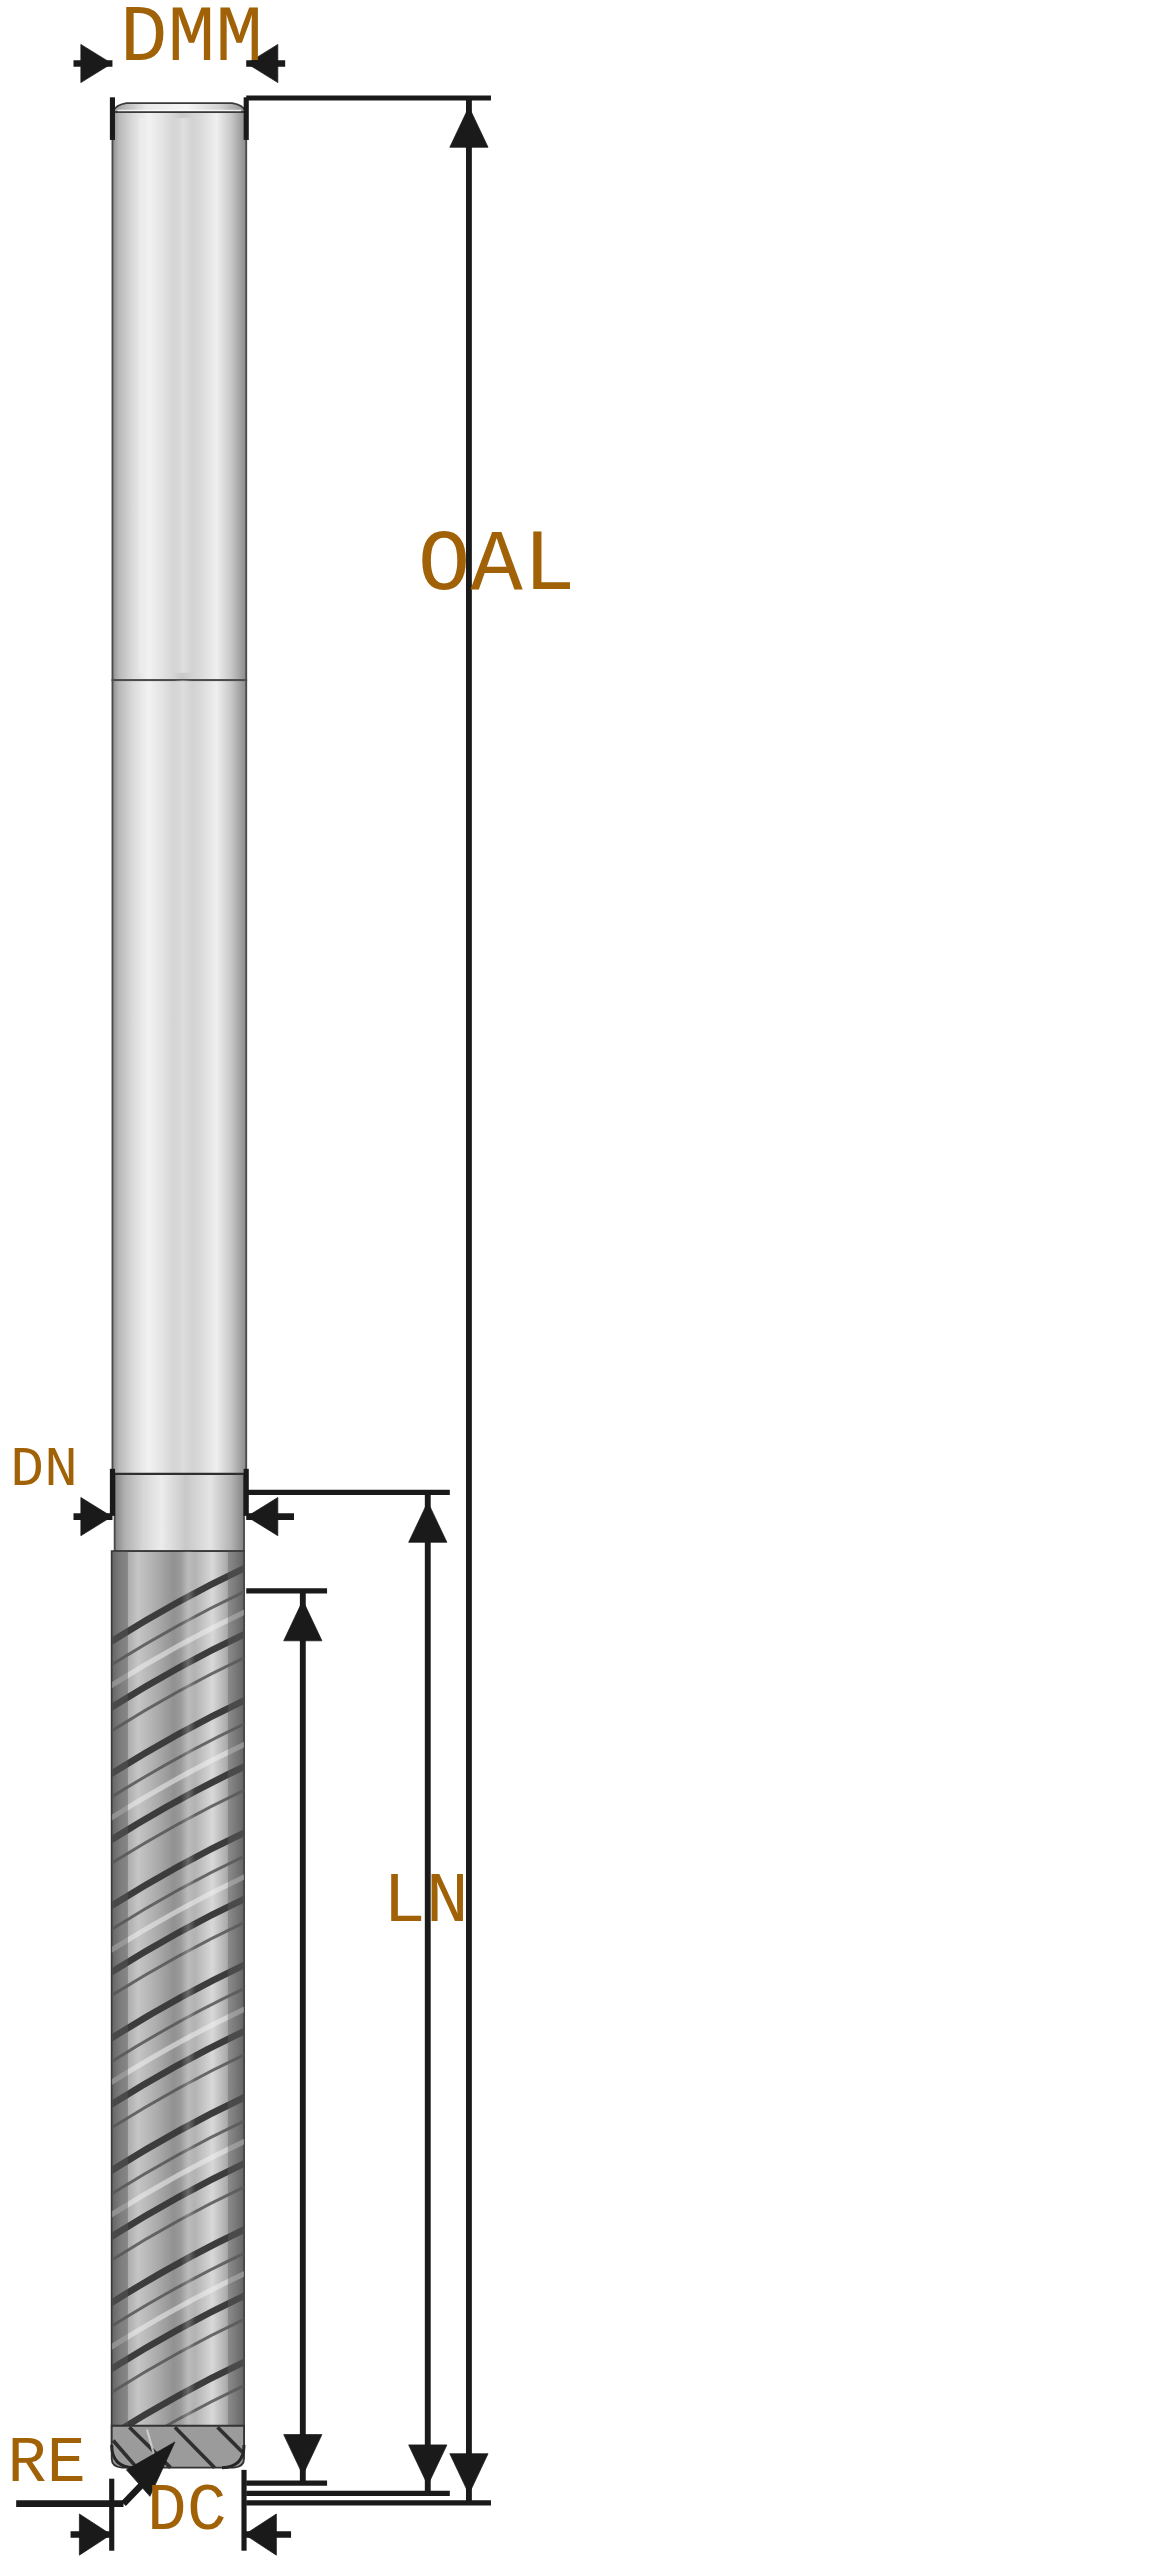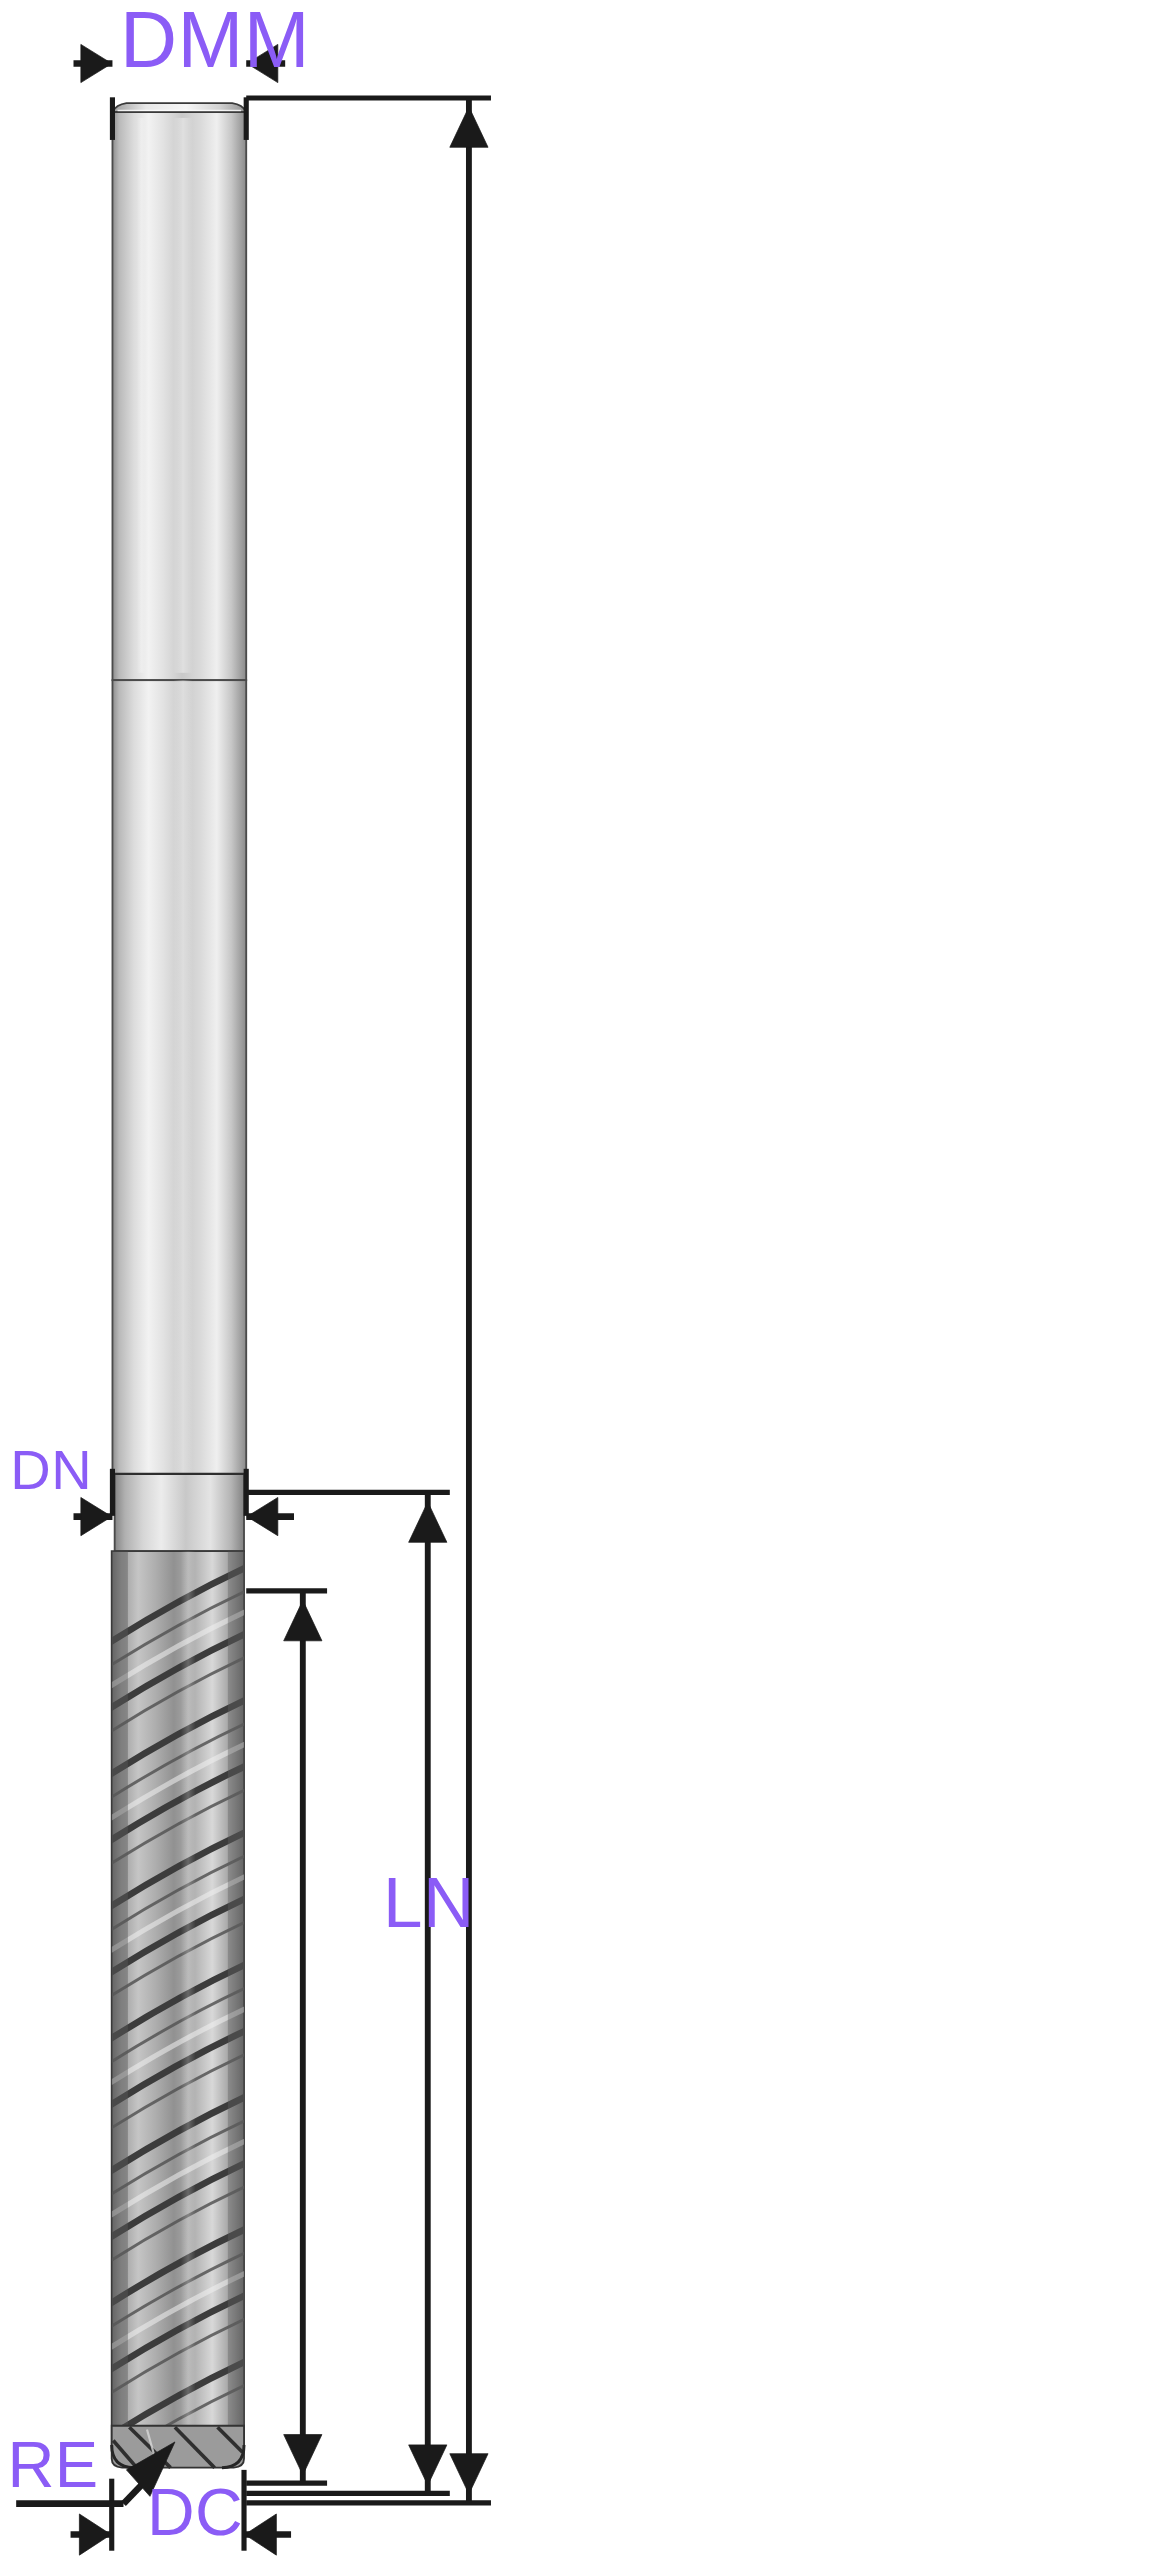--- a/index.html
+++ b/index.html
@@ -15,22 +15,22 @@
     overflow: hidden;
   }
   #drawing {
     position: absolute;
     inset: 0;
     width: 1151px;
     height: 2576px;
   }
   .dim-label {
     position: absolute;
-    color: #8b5cf6;
-    font-family: Liberation Sans, sans-serif;
+    color: #a16207;
+    font-family: Liberation Mono, monospace;
     font-weight: 400;
     letter-spacing: 0.4px;
     white-space: nowrap;
     line-height: 1;
     user-select: none;
   }
   #lbl-dmm  { left: 120px;  top: 0px;    font-size: 79px; }
   #lbl-oal  { left: 418px;  top: 523px;  font-size: 87px; }
   #lbl-dn   { left: 10.3px;   top: 1442px; font-size: 56px; }
   #lbl-ln   { left: 383px;  top: 1867px; font-size: 71px; }
@@ -251,20 +251,21 @@
       <g>
         <line x1="22" y1="3406" x2="168" y2="3406" stroke-width="9"></line>
         <line x1="168" y1="3406" x2="220" y2="3352" stroke-width="9"></line>
         <polygon points="238,3322 204,3396 172,3360"></polygon>
       </g>
     </g>
   </svg>
 
   <div class="dim-label" id="lbl-dmm">DMM</div>
 
+  <div class="dim-label" id="lbl-oal">OAL</div>
 
   <div class="dim-label" id="lbl-dn">DN</div>
 
   <div class="dim-label" id="lbl-ln">LN</div>
 
 
   <div class="dim-label" id="lbl-re">RE</div>
 
   <div class="dim-label" id="lbl-dc">DC</div>
 

